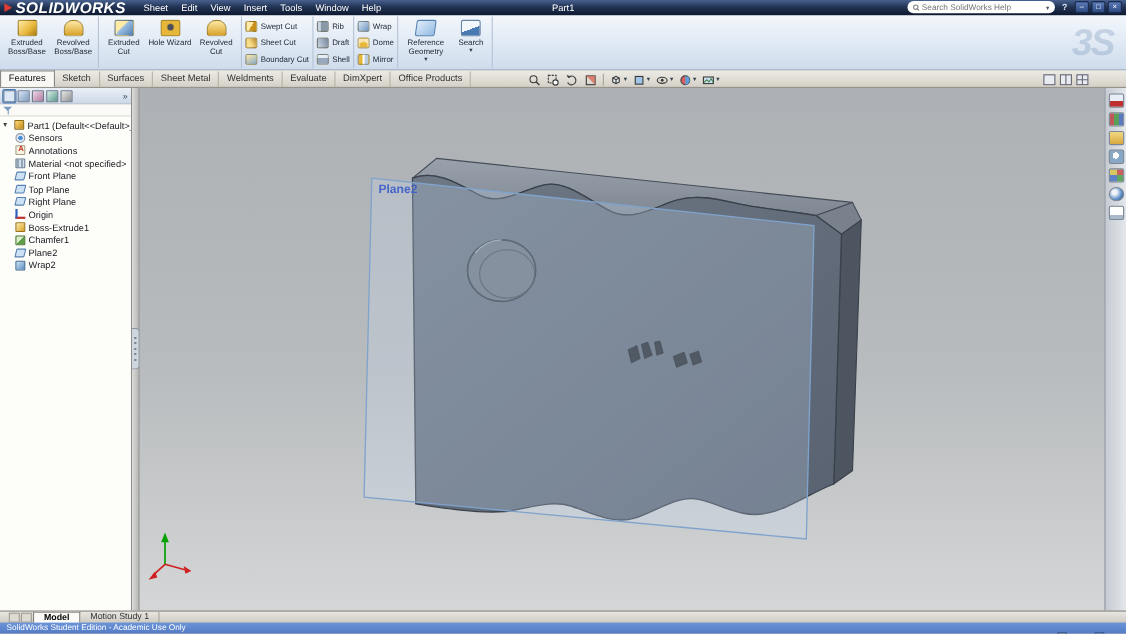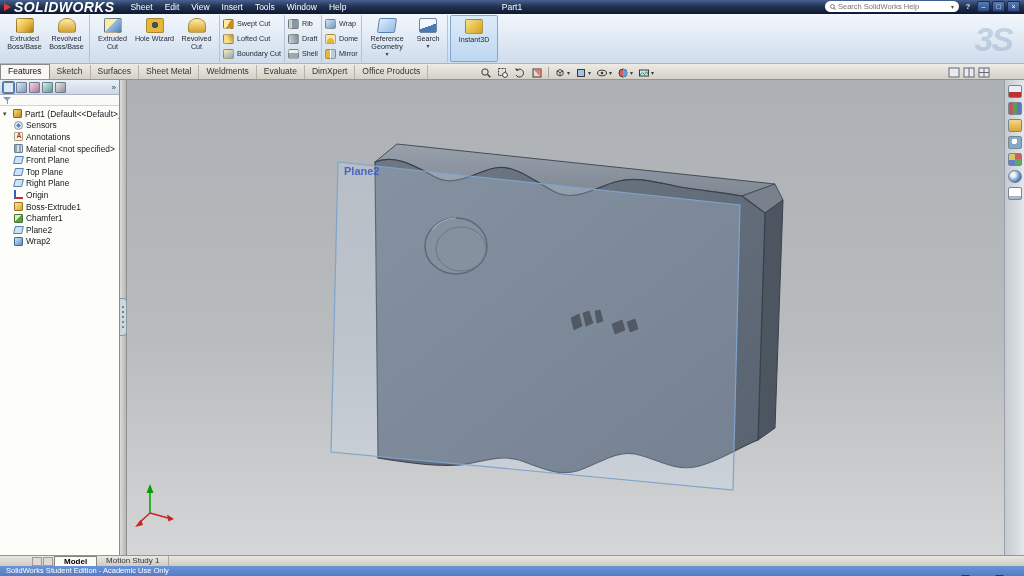--- a/index.html
+++ b/index.html
@@ -162,21 +162,21 @@
   .tpi-srch { background:radial-gradient(circle at 45% 40%,#fff 30%,#88a8c8 32%); }
   .tpi-pal  { background:conic-gradient(#c86060 0 25%,#60a860 0 50%,#6080c8 0 75%,#d8c860 0); }
   .tpi-app  { background:radial-gradient(circle at 35% 35%,#f0f4f8 20%,#6090c8 60%,#30507a); border-radius:50%; }
   .tpi-prop { background:linear-gradient(#fff 70%,#a8b8c8 70%); }
 
   
   #bottombar{
     position:absolute; left:0; top:555px; width:1024px; height:11px;
     background:linear-gradient(#e9e7e1,#cecbc3);
     border-top:1px solid #999590;
-    display:flex; align-items:center; font-size:8px; padding-left:32px;
+    display:flex; align-items:center; font-size:8px; padding-left:8px;
   }
   .bnav{ width:10px; height:9px; margin-right:1px; background:#dddad2; border:1px solid #a09c94; padding:0; }
   .btab{ padding:0 9px; height:11px; line-height:10px; color:#333; border-right:1px solid #aaa69e; }
   .btab.active{ background:#fbfaf7; font-weight:bold; color:#000; border:1px solid #88847c; border-bottom:none; }
 
   
   #statusbar{
     position:absolute; left:0; top:566px; width:1024px; height:26px;
     background:linear-gradient(#6a94d8,#2f55a6);
     color:#fff; font-size:7.5px; display:flex; align-items:flex-start; padding:0 6px; gap:4px;
@@ -246,21 +246,21 @@
       <span>Revolved Cut</span>
     </button>
   </div>
   <div class="rb-group rb-stack">
     <button class="rb-small">
       <span class="ic ic-sweep"></span>
       <span>Swept Cut</span>
     </button>
     <button class="rb-small">
       <span class="ic ic-loft"></span>
-      <span>Lofted Cut</span>
+      <span>Sheet Cut</span>
     </button>
     <button class="rb-small">
       <span class="ic ic-bound"></span>
       <span>Boundary Cut</span>
     </button>
   </div>
   <div class="rb-group rb-stack">
     <button class="rb-small">
       <span class="ic ic-rib"></span>
       <span>Rib</span>
@@ -291,26 +291,20 @@
   <div class="rb-group">
     <button class="rb-big" style="width:46px">
       <span class="ic ic-ref"></span>
       <span>Reference Geometry</span>
       <span class="harrow">▾</span>
     </button>
     <button class="rb-big" style="width:34px">
       <span class="ic ic-curve"></span>
       <span>Search</span>
       <span class="harrow">▾</span>
-    </button>
-  </div>
-  <div class="rb-group" style="border-right:none">
-    <button class="rb-big instant3d">
-      <span class="ic ic-inst"></span>
-      <span>Instant3D</span>
     </button>
   </div>
   <div class="ds-watermark">3S</div>
 </div>
 
 <div id="tabrow">
   <span class="tab active">Features</span>
   <span class="tab">Sketch</span>
   <span class="tab">Surfaces</span>
   <span class="tab">Sheet Metal</span>

